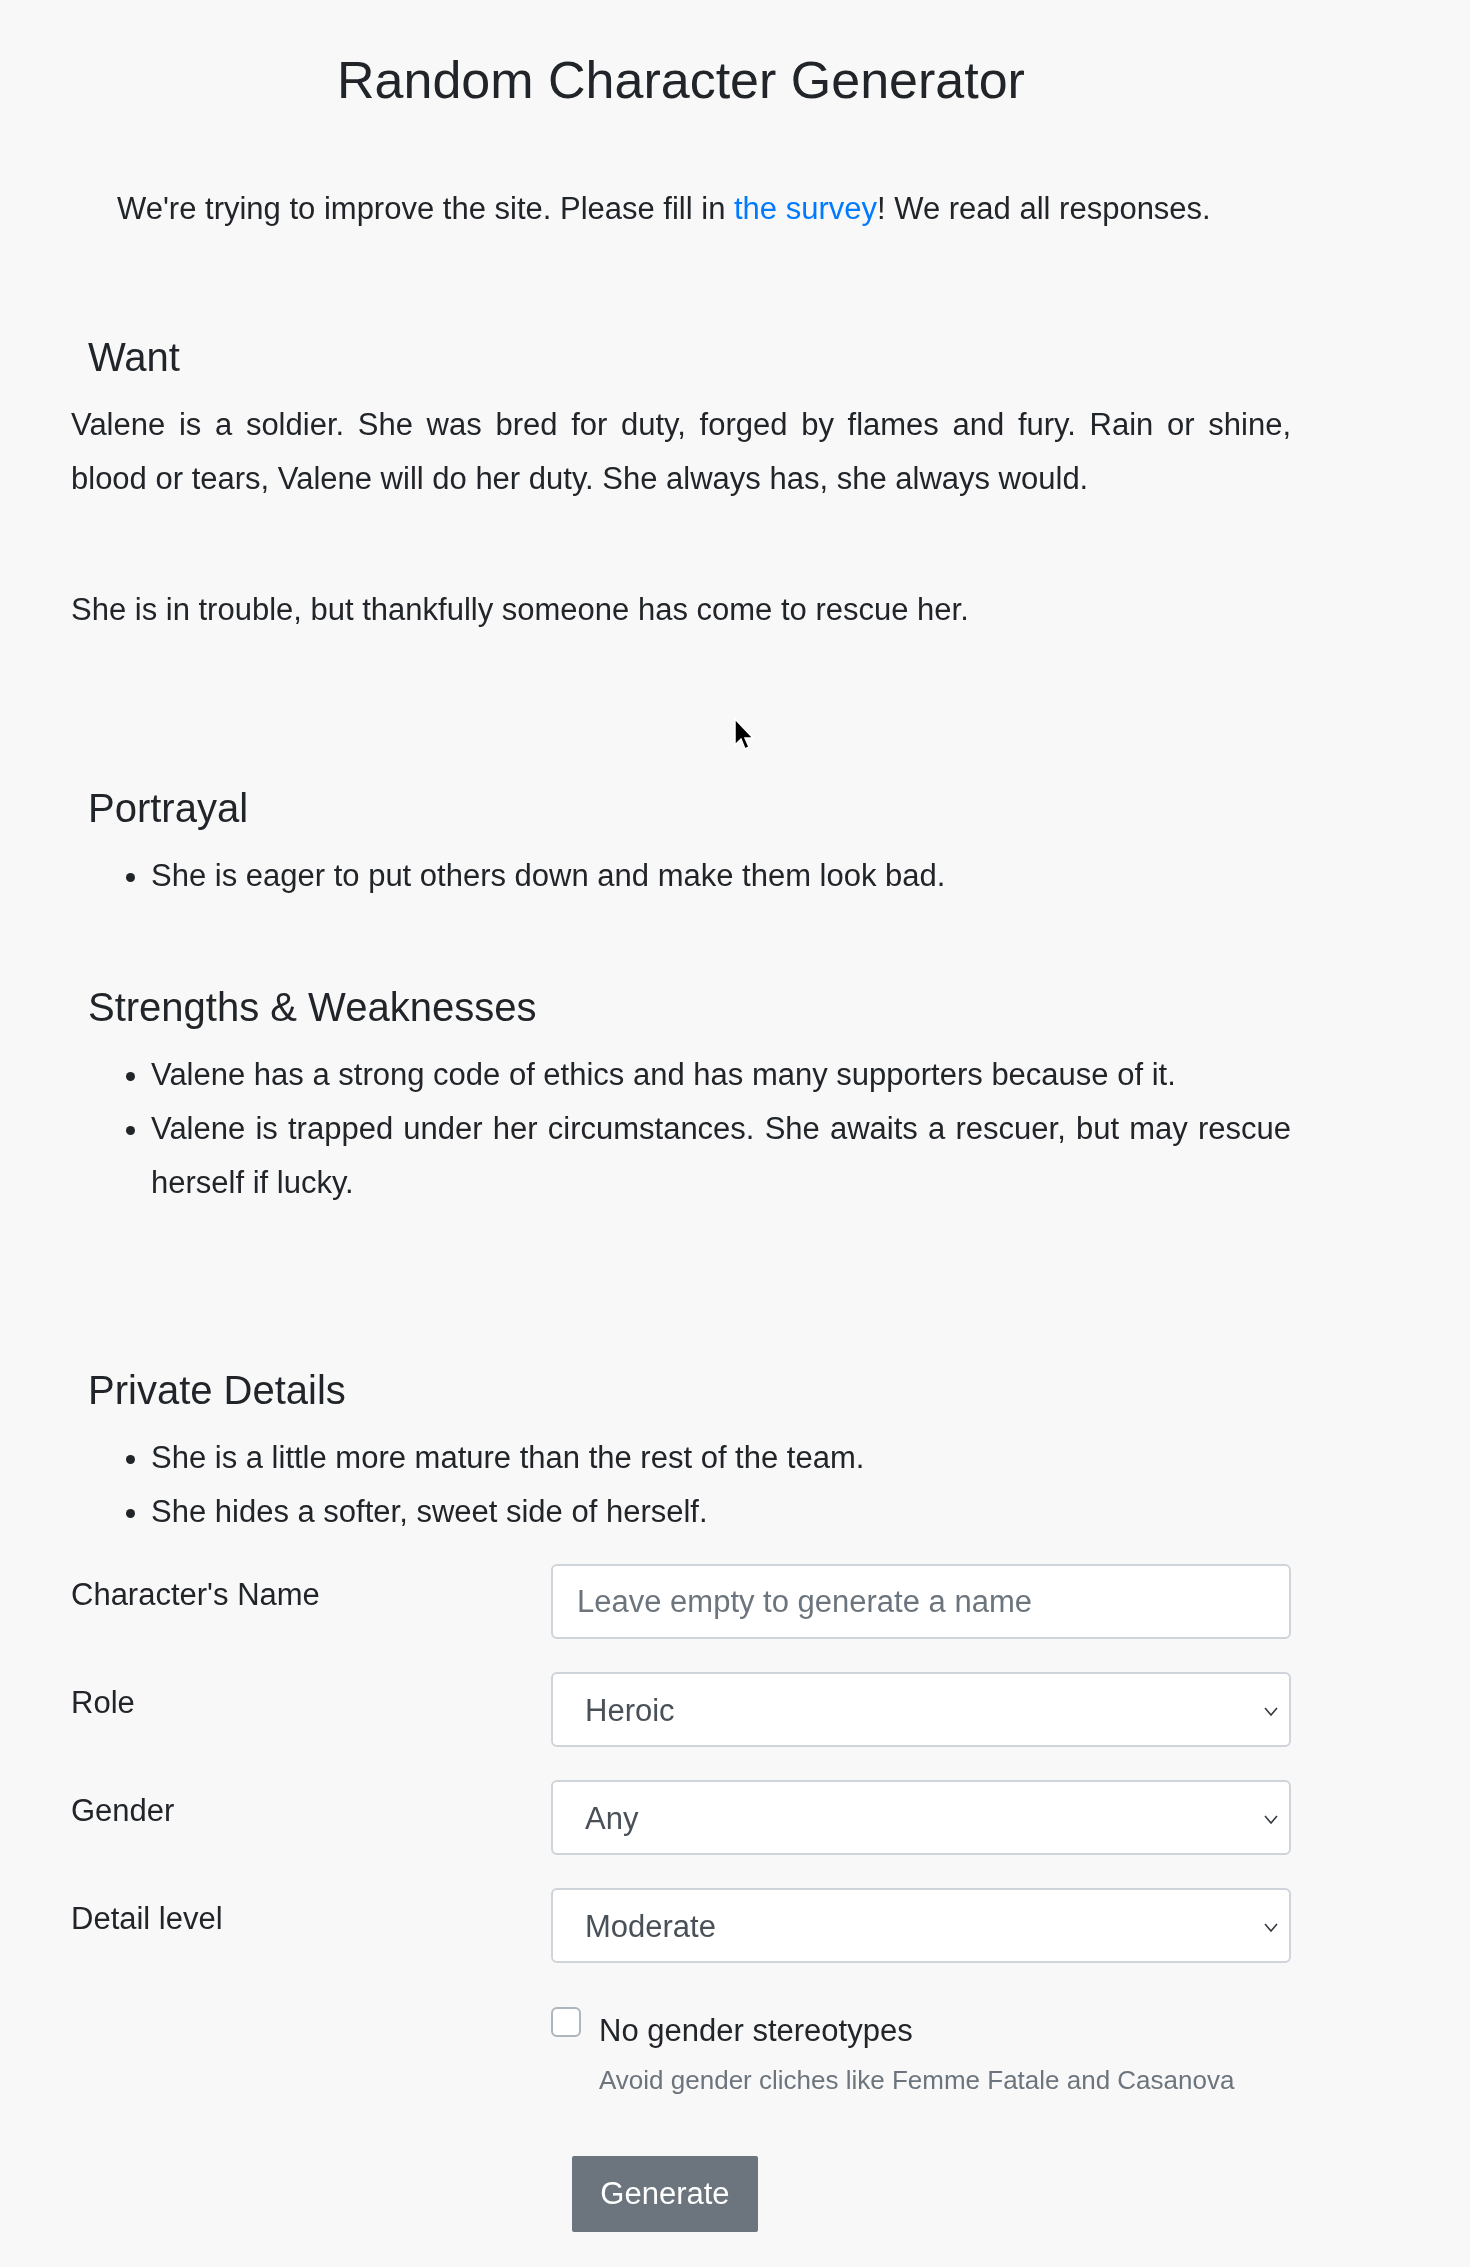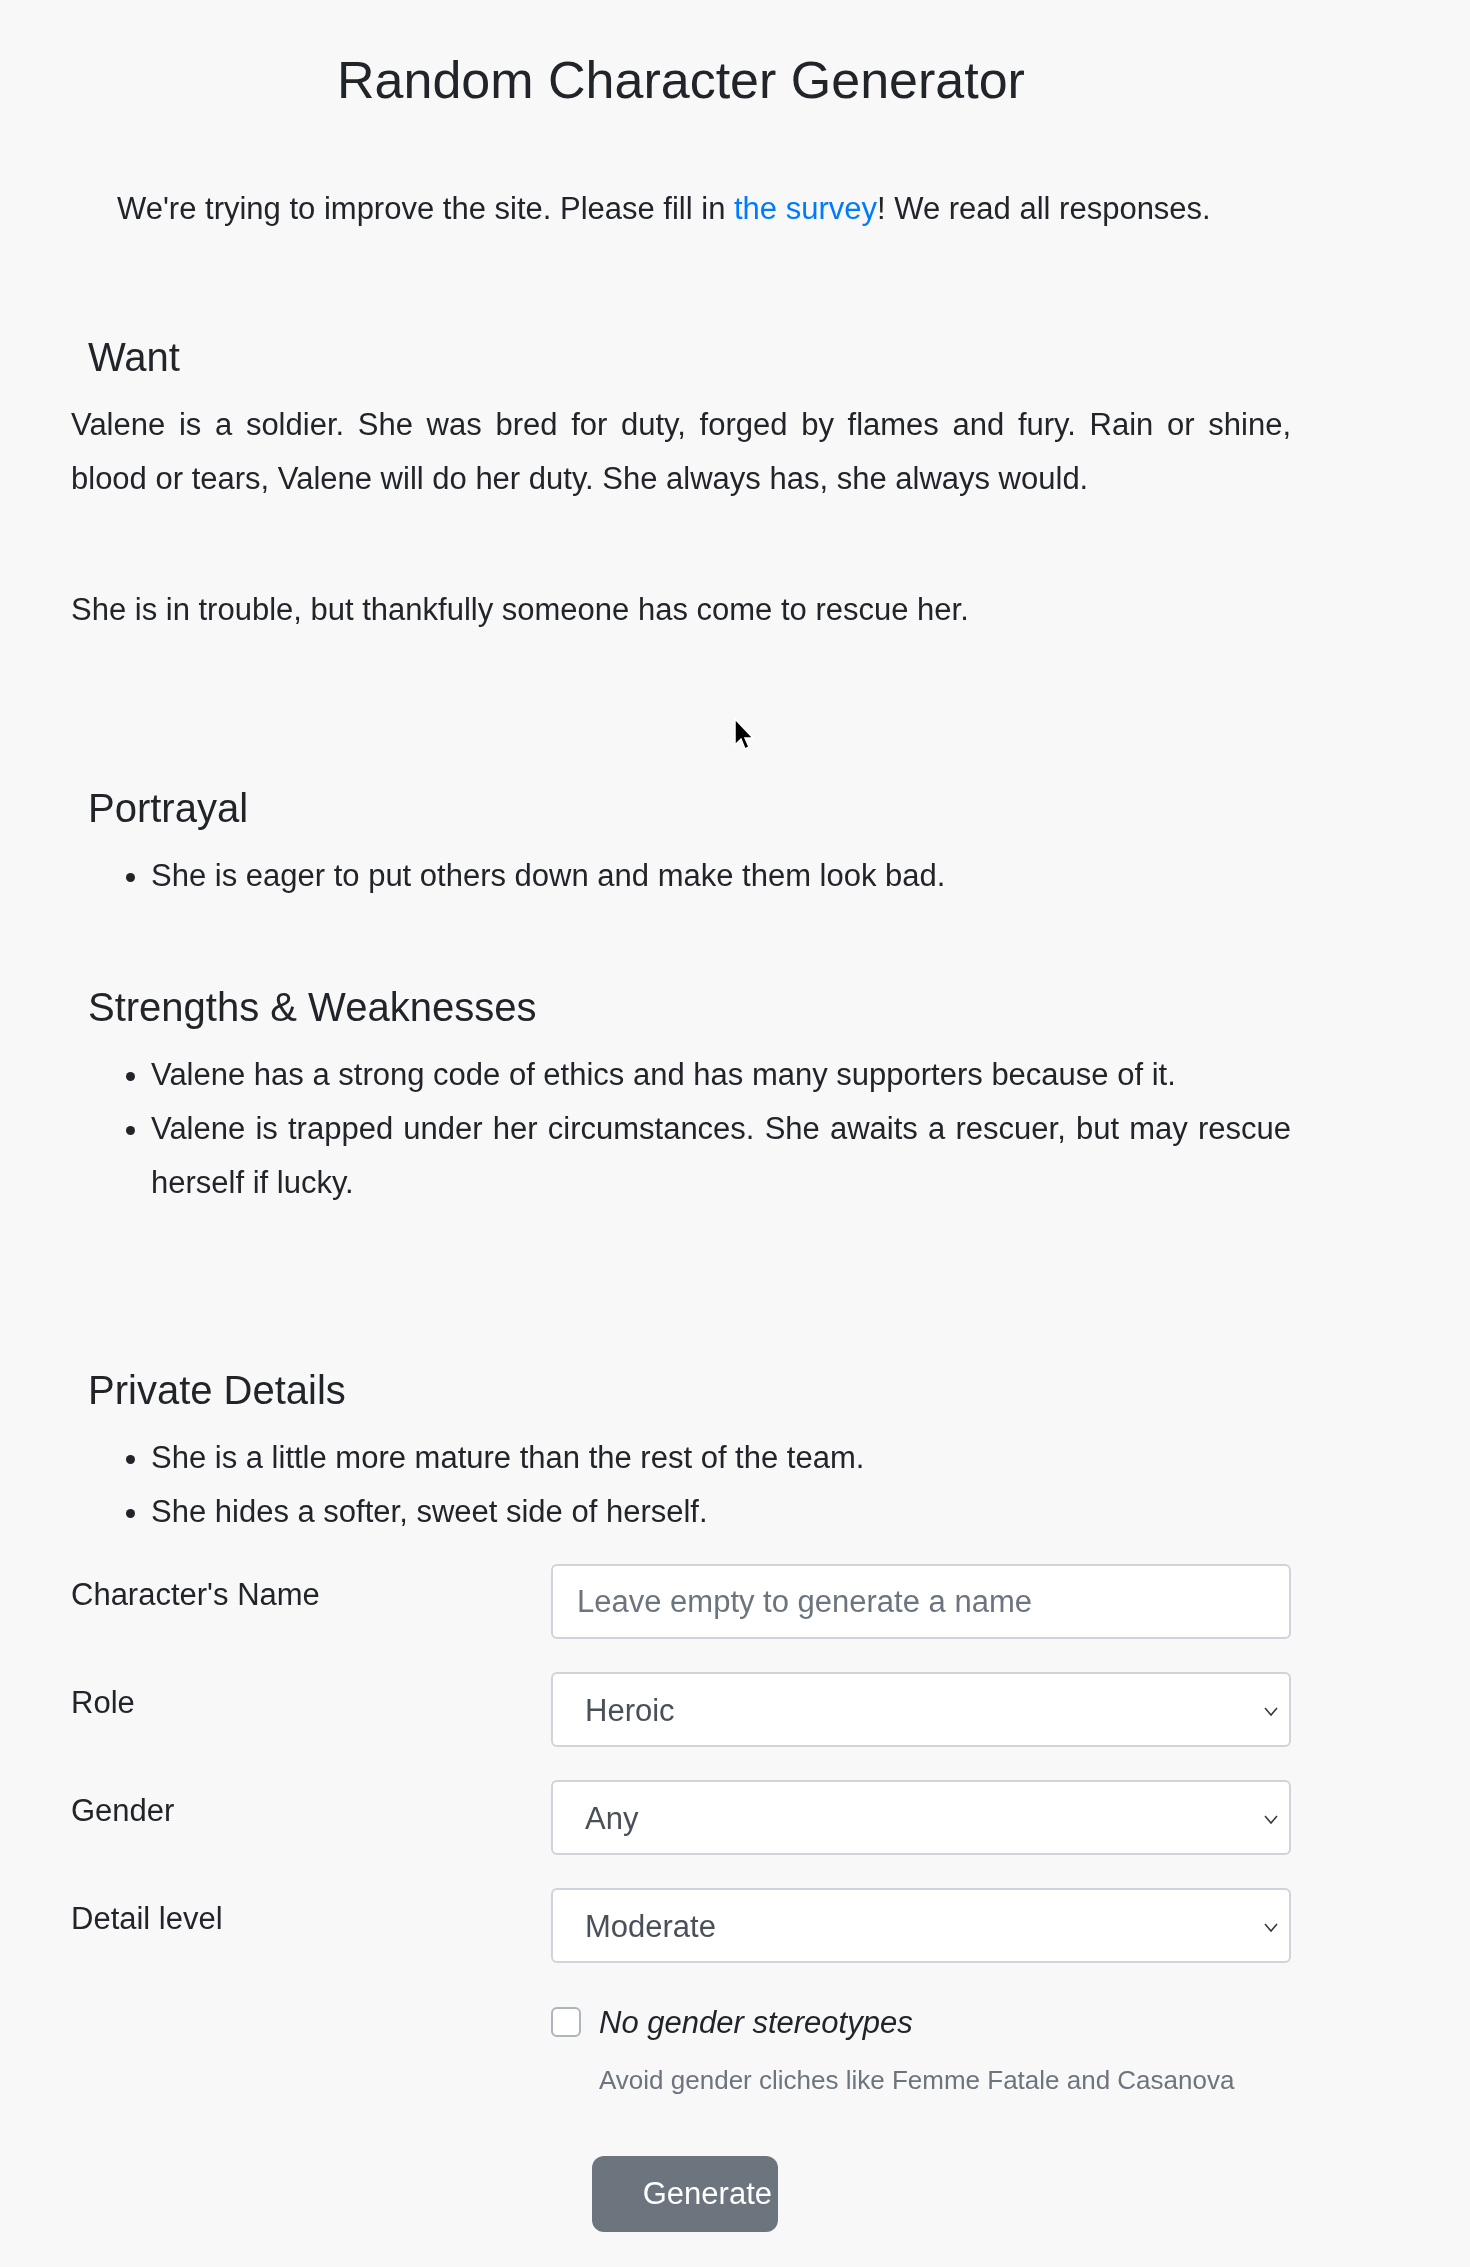--- a/index.html
+++ b/index.html
@@ -32,26 +32,26 @@
     padding:0 24px;
   }
   .form-control::placeholder { color:#6c757d; }
   .select-value { position:absolute; left:32px; top:17px; line-height:40px; }
   .chevron { position:absolute; right:8px; top:22px; width:20px; height:30px; }
   .check-row { position:absolute; left:551px; top:2003px; height:44px; }
   .checkbox {
     position:absolute; left:0; top:4px; width:30px; height:30px; box-sizing:border-box;
     border:2px solid #adb5bd; border-radius:6px; background:#fff;
   }
-  .check-label { position:absolute; left:48px; top:0; white-space:nowrap; font-size:31px; line-height:40px;font-style:italic; }
+  .check-label { position:absolute; left:48px; top:8px; white-space:nowrap; font-size:31px; line-height:40px; }
   .help-text { position:absolute; left:599px; top:2064px; font-size:26px; color:#6c757d; white-space:nowrap; line-height:32px;text-align:center; }
   .btn {
-    position:absolute; left:592px; top:2156px; width:186px; height:76px;
-    background:#6c757d; color:#fff; border:none; border-radius:12px;
-    font-family:"Liberation Sans", sans-serif; font-size:31px;text-align:right;
+    position:absolute; left:572px; top:2156px; width:186px; height:76px;
+    background:#6c757d; color:#fff; border:none; border-radius:2px;
+    font-family:"Liberation Sans", sans-serif; font-size:31px;
   }
   .cursor { position:absolute; left:733px; top:717px; width:24px; height:36px; }
 </style>
 </head>
 <body>
 
 <h1 class="title">Random Character Generator</h1>
 
 <p class="survey"><span>We're trying to improve the site. Please fill in </span><a href="#">the survey</a><span>! We read all responses.</span></p>
 

